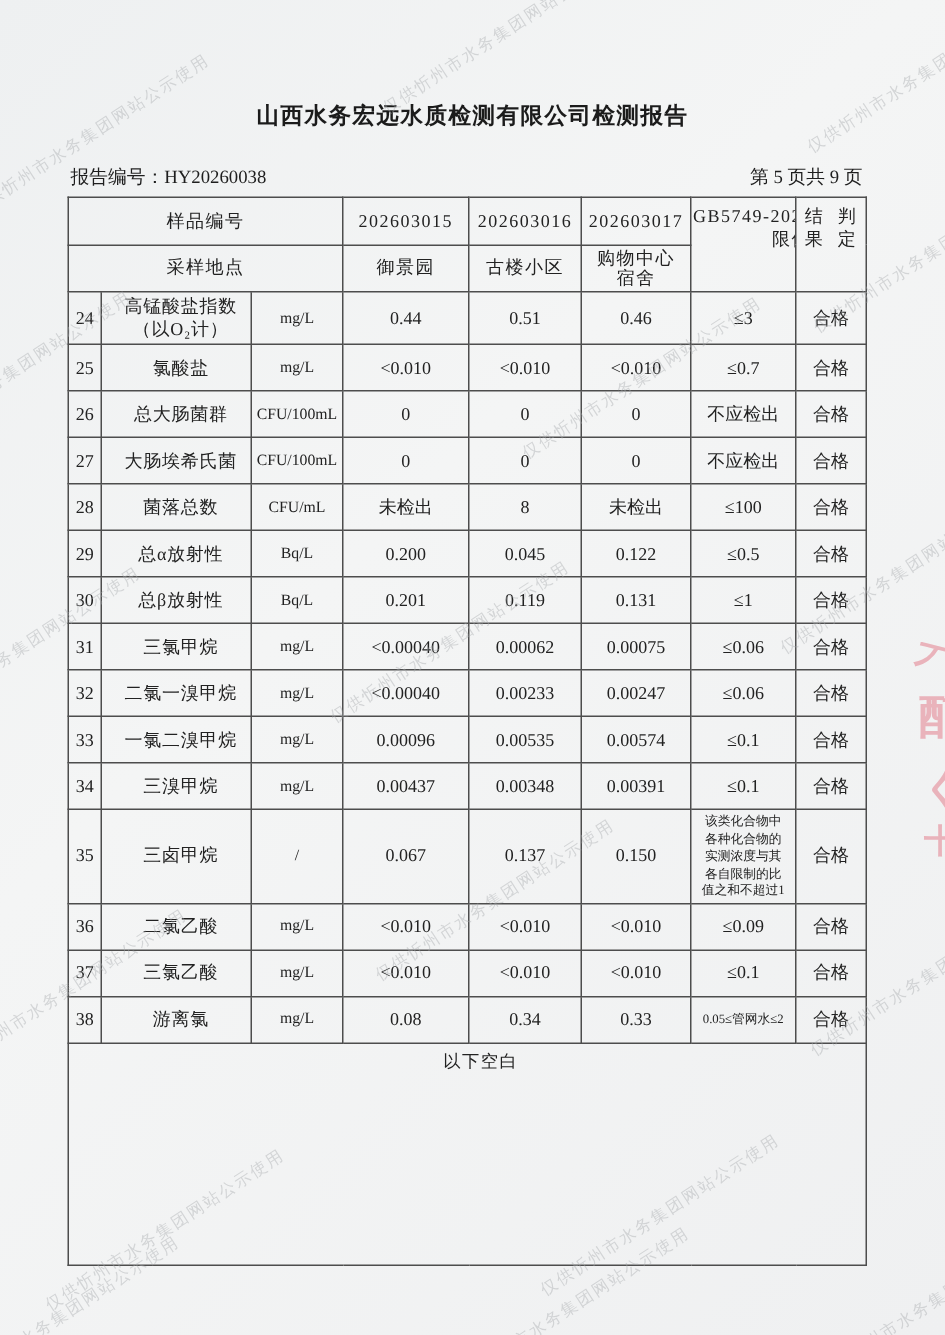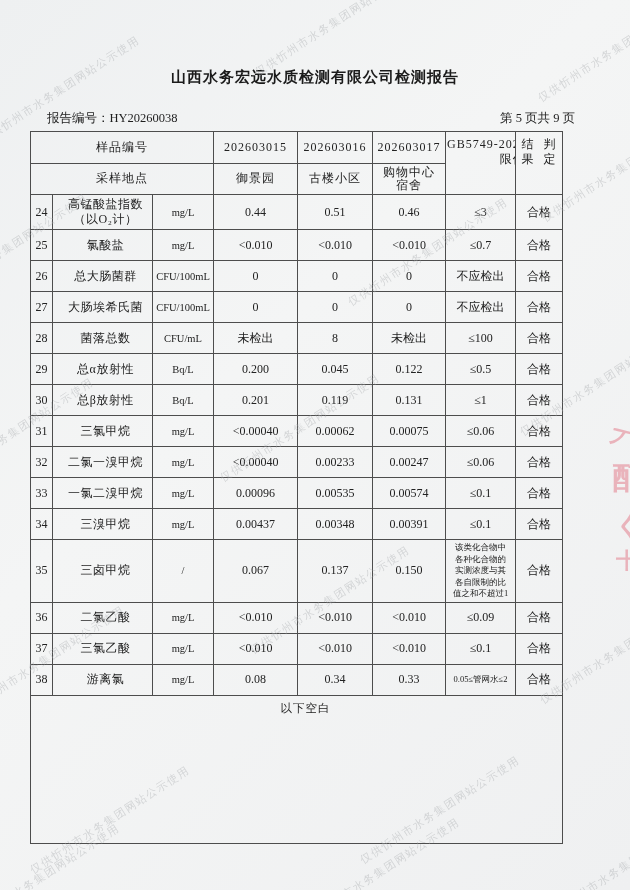--- a/index.html
+++ b/index.html
@@ -27,21 +27,21 @@
     text-align:center; font-size:15px; font-weight:700; color:#1b1b1b;
     letter-spacing:1px; z-index:2;
   }
   .meta-row {
     position:absolute; top:110px; left:45px; width:532px;
     display:flex; justify-content:space-between;
     font-size:12.5px; color:#1e1e1e; z-index:2; padding:0 2px; box-sizing:border-box;
   }
   
   .report-table {
-    position:absolute; left:30px; top:131px; width:532px;
+    position:absolute; left:45px; top:131px; width:532px;
     border-collapse:collapse; table-layout:fixed; z-index:2;
   }
   .report-table td {
     border:1px solid #4d4d4d; text-align:center; vertical-align:middle;
     font-size:12px; line-height:15px; color:#222; padding:2px 1px; height:26px;
     overflow:hidden;
   }
   .report-table thead td { letter-spacing:1px; }
   td.name-cell { text-align:center; padding-left:7px; white-space:pre-line; letter-spacing:.5px; }
   td[data-name="unit"] { font-size:10.5px; letter-spacing:0; }

